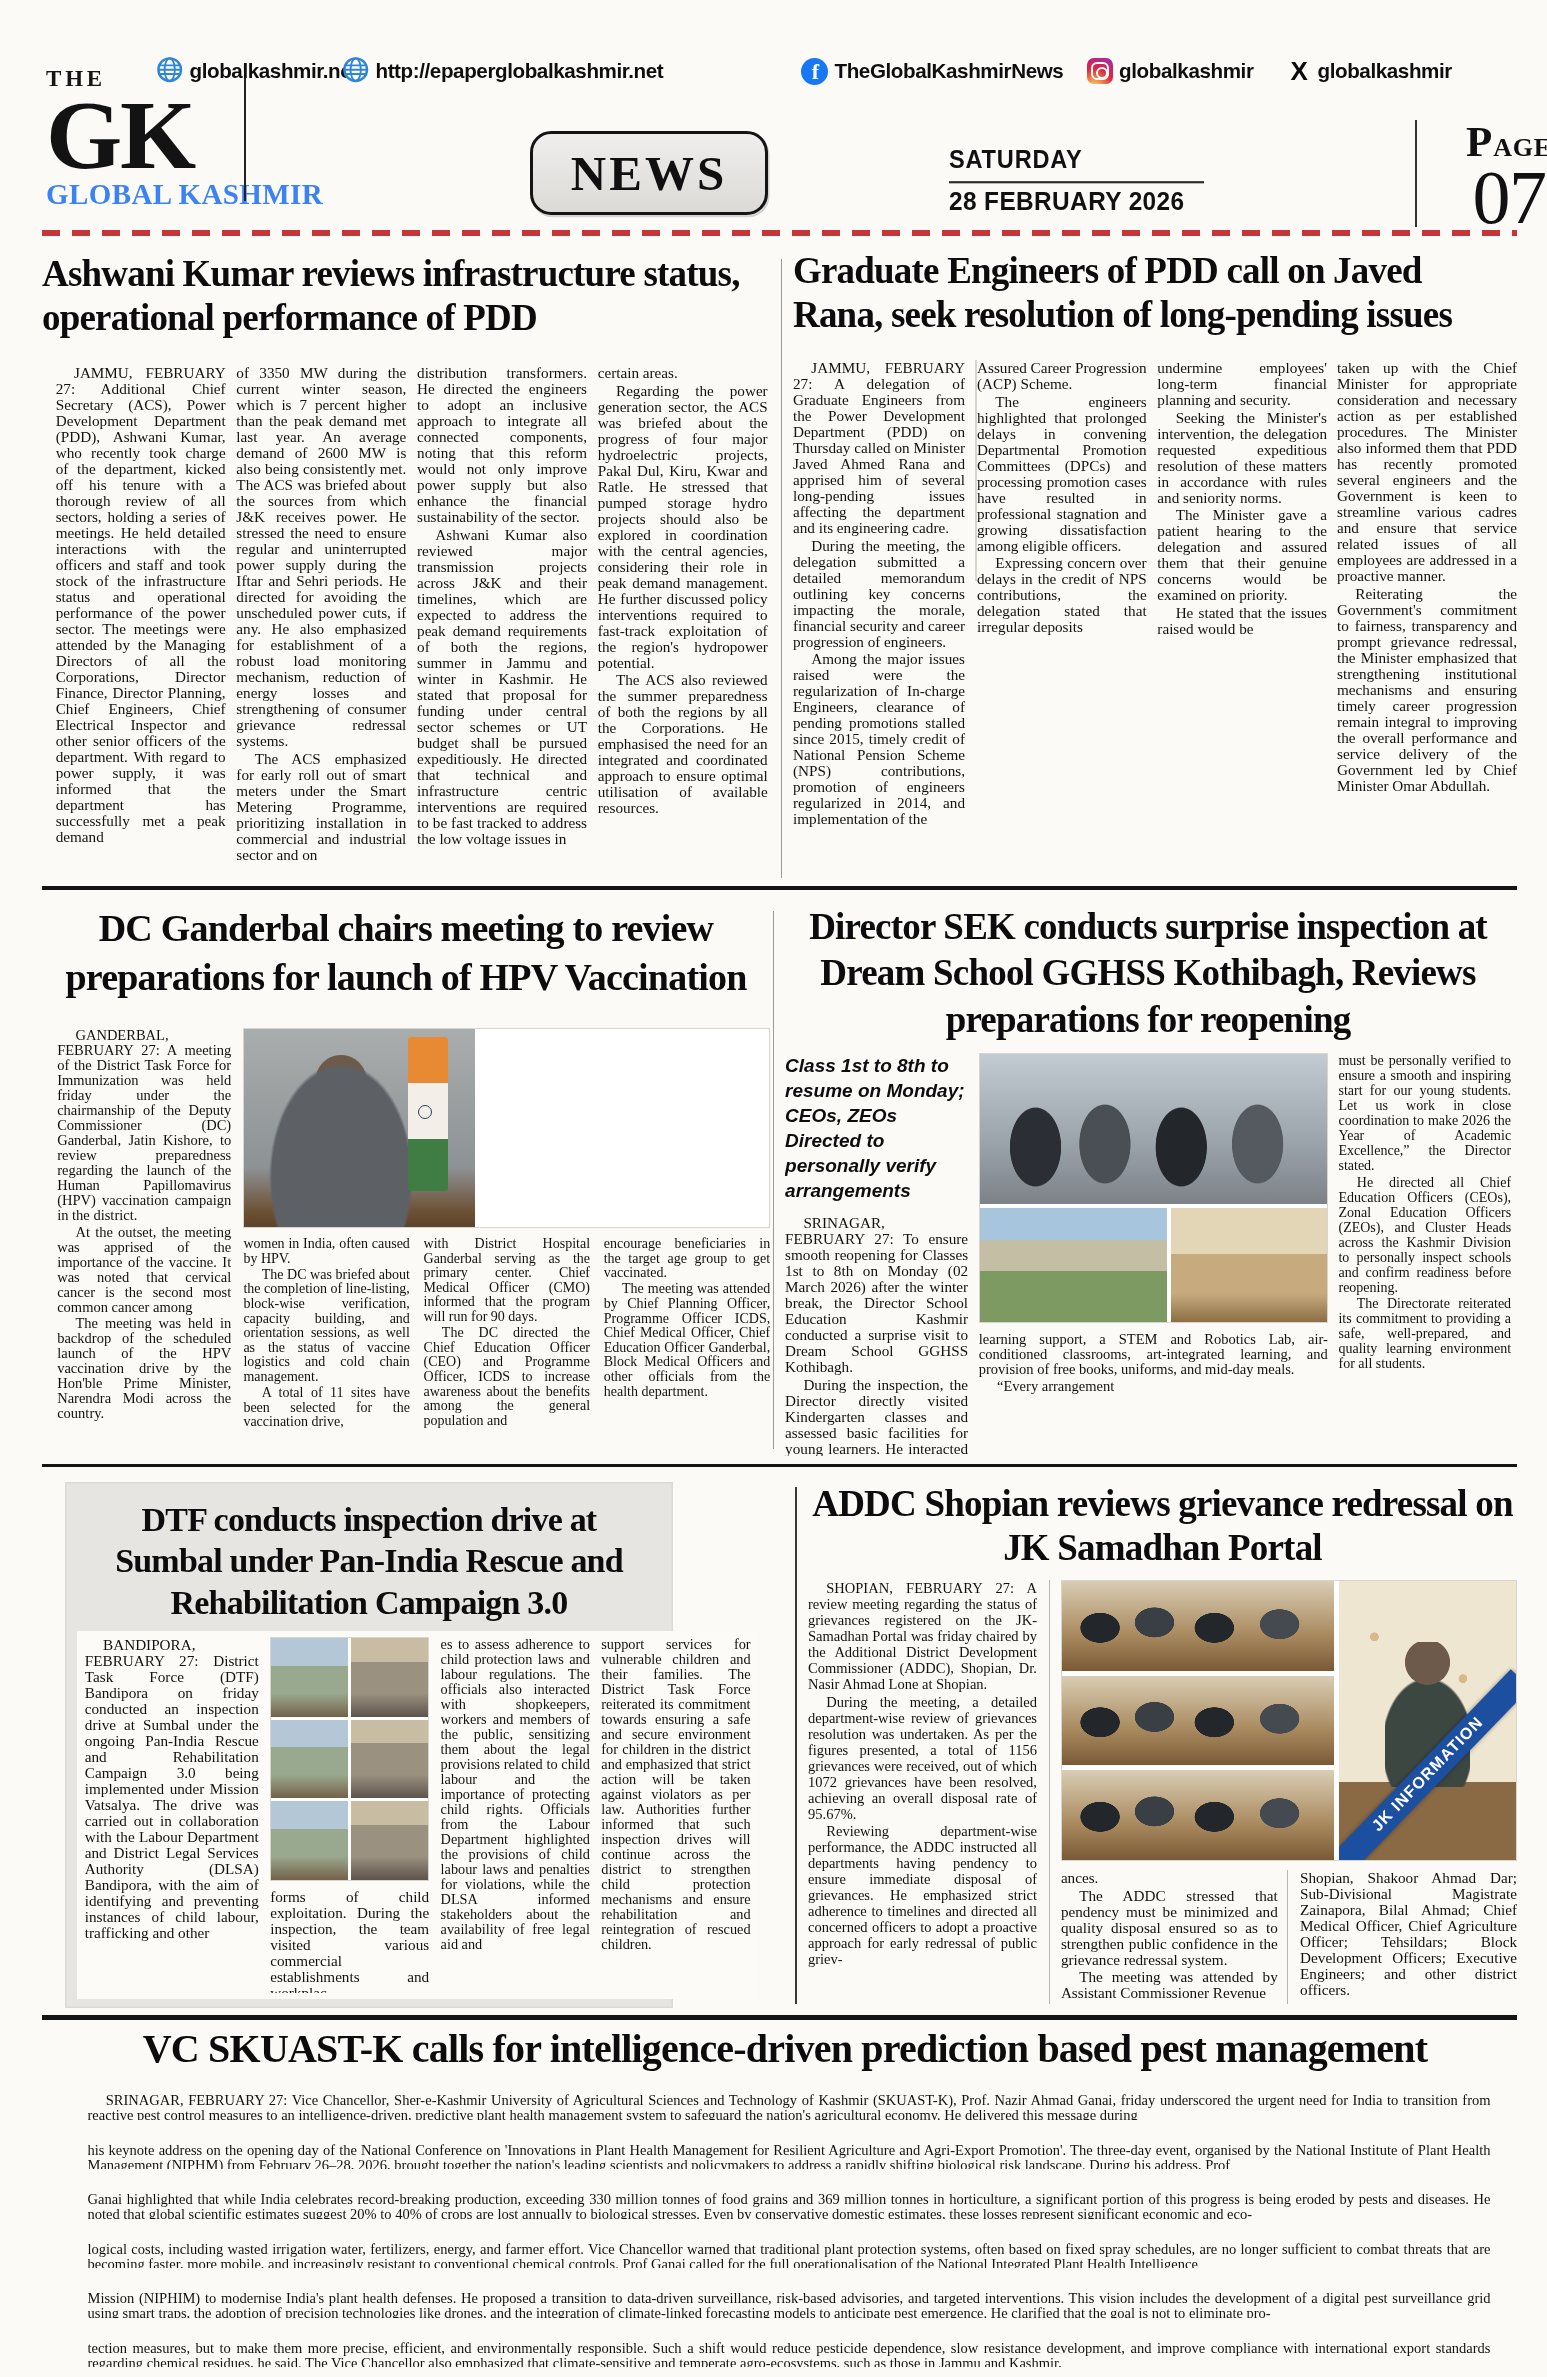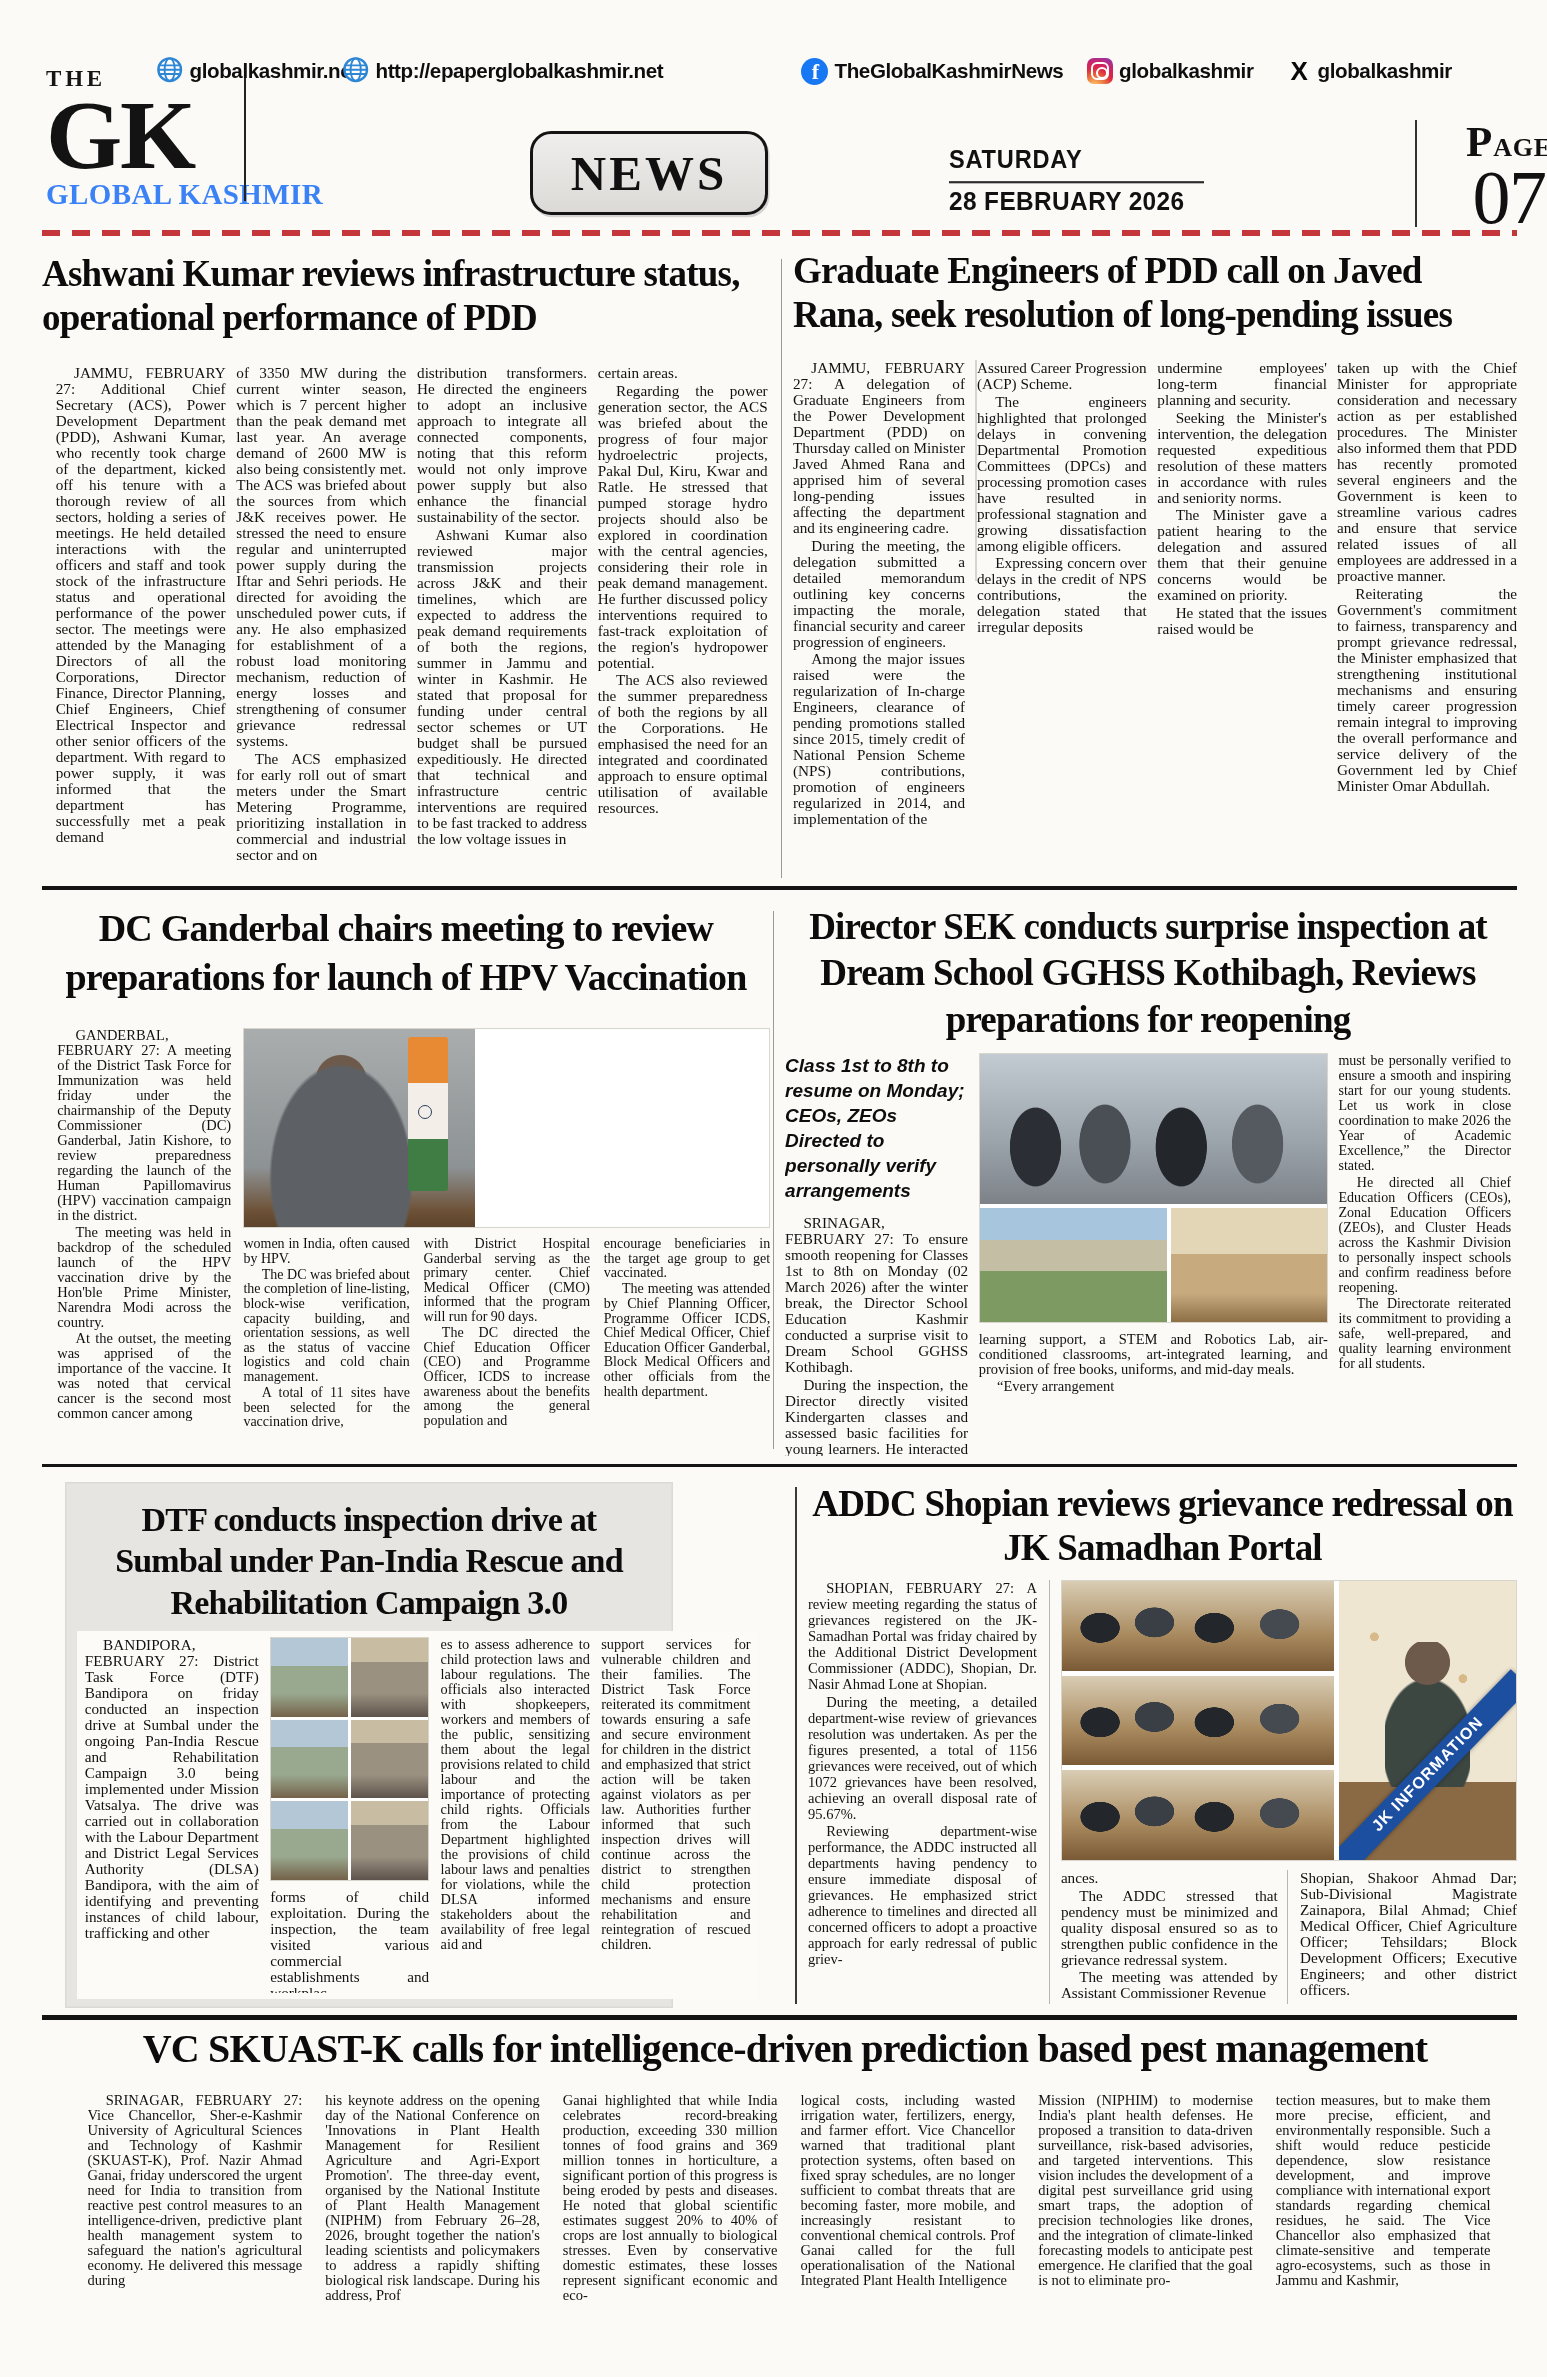--- a/index.html
+++ b/index.html
@@ -245,22 +245,22 @@
     </div>
   </section>
 
   <div class="abs hrule" style="left:42px;top:886px;width:1475px;height:3.8px;"></div>
 
   <section class="abs" style="left:42px;top:904px;width:728px;height:554px;">
     <h1 class="hl ctr" style="font-size:38px;line-height:1.3;">DC Ganderbal chairs meeting to review preparations for launch of HPV Vaccination</h1>
     <div class="cols abs" style="left:15.2px;top:124px;width:713px;height:407px;gap:12.2px;">
       <div class="col" style="flex:0 0 174px;font-size:14.5px;line-height:15px;">
           <p>GANDERBAL, FEBRUARY 27: A meeting of the District Task Force for Immunization was held friday under the chairmanship of the Deputy Commissioner (DC) Ganderbal, Jatin Kishore, to review preparedness regarding the launch of the Human Papillomavirus (HPV) vaccination campaign in the district.</p>
+          <p>At the outset, the meeting was apprised of the importance of the vaccine. It was noted that cervical cancer is the second most common cancer among</p>
           <p>The meeting was held in backdrop of the scheduled launch of the HPV vaccination drive by the Hon'ble Prime Minister, Narendra Modi across the country.</p>
-          <p>At the outset, the meeting was apprised of the importance of the vaccine. It was noted that cervical cancer is the second most common cancer among</p>
         </div>
       <div style="flex:1;display:flex;flex-direction:column;">
         <div class="photo ph-split" style="height:200px;margin-bottom:9.1px;">
           <div class="ph-portrait">
             <div class="flag"></div>
           </div>
           <div class="ph-meet">
             <div class="meet"></div>
             <div class="meet"></div>
           </div>
@@ -382,21 +382,21 @@
             </div>
         </div>
       </div>
     </div>
   </section>
 
   <div class="abs hrule" style="left:42px;top:2015px;width:1475px;height:4.6px;"></div>
 
   <section class="abs" style="left:57px;top:2027px;width:1456px;height:345px;">
     <h1 class="hl ctr" style="font-size:40px;line-height:1.1;">VC SKUAST-K calls for intelligence-driven prediction based pest management</h1>
-    <div class="cols abs" style="left:30.5px;top:66px;width:1403px;height:274px;gap:23px;">
+    <div class="cols abs" style="left:30.5px;top:66px;width:1403px;height:274px;gap:23px;flex-direction:column;">
       <div class="col" style="flex:1;font-size:14.5px;line-height:15px;">
           <p>SRINAGAR, FEBRUARY 27: Vice Chancellor, Sher-e-Kashmir University of Agricultural Sciences and Technology of Kashmir (SKUAST-K), Prof. Nazir Ahmad Ganai, friday underscored the urgent need for India to transition from reactive pest control measures to an intelligence-driven, predictive plant health management system to safeguard the nation's agricultural economy. He delivered this message during</p>
         </div>
       <div class="col cont" style="flex:1;font-size:14.5px;line-height:15px;">
           <p>his keynote address on the opening day of the National Conference on 'Innovations in Plant Health Management for Resilient Agriculture and Agri-Export Promotion'. The three-day event, organised by the National Institute of Plant Health Management (NIPHM) from February 26–28, 2026, brought together the nation's leading scientists and policymakers to address a rapidly shifting biological risk landscape. During his address, Prof</p>
         </div>
       <div class="col cont" style="flex:1;font-size:14.5px;line-height:15px;">
           <p>Ganai highlighted that while India celebrates record-breaking production, exceeding 330 million tonnes of food grains and 369 million tonnes in horticulture, a significant portion of this progress is being eroded by pests and diseases. He noted that global scientific estimates suggest 20% to 40% of crops are lost annually to biological stresses. Even by conservative domestic estimates, these losses represent significant economic and eco-</p>
         </div>
       <div class="col cont" style="flex:1;font-size:14.5px;line-height:15px;">

